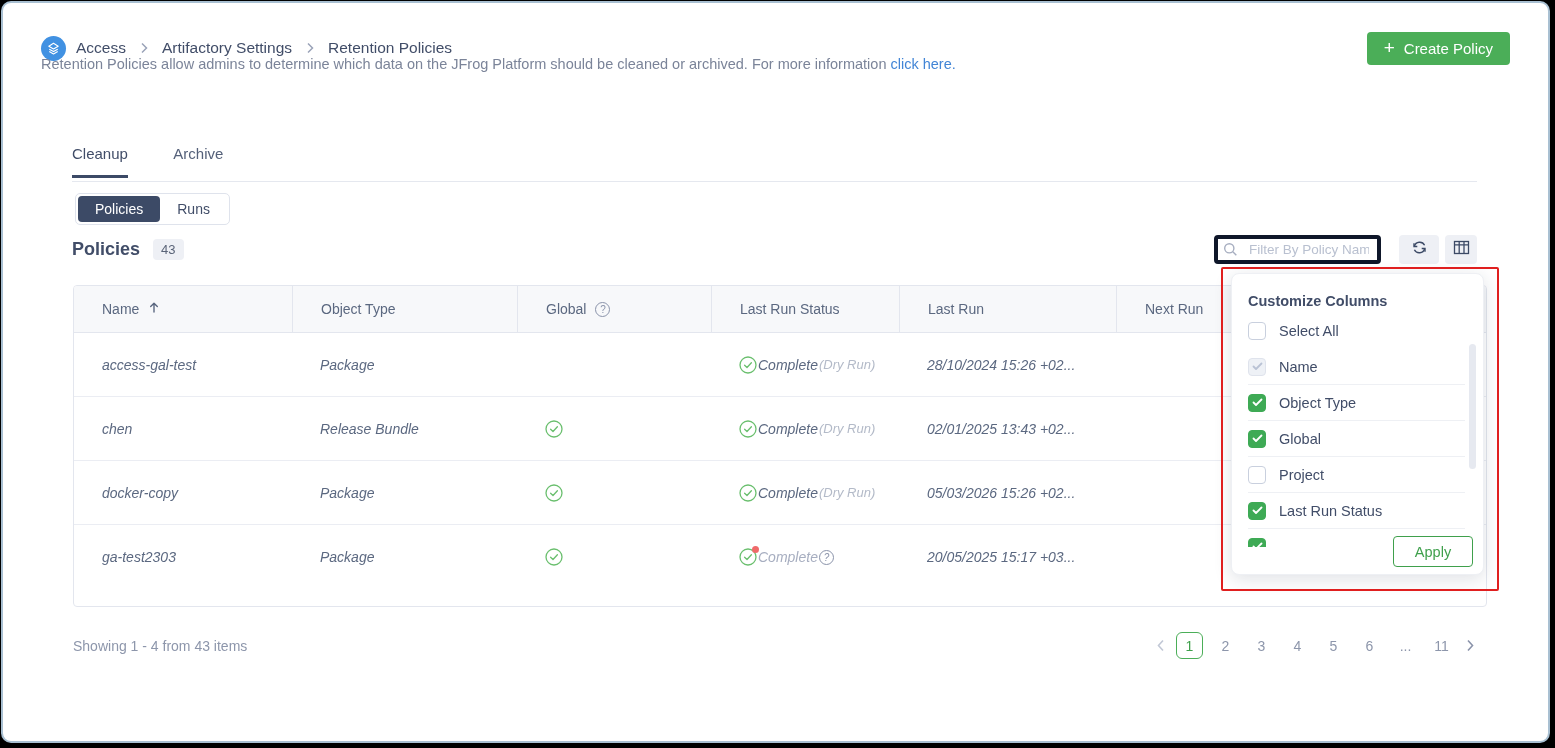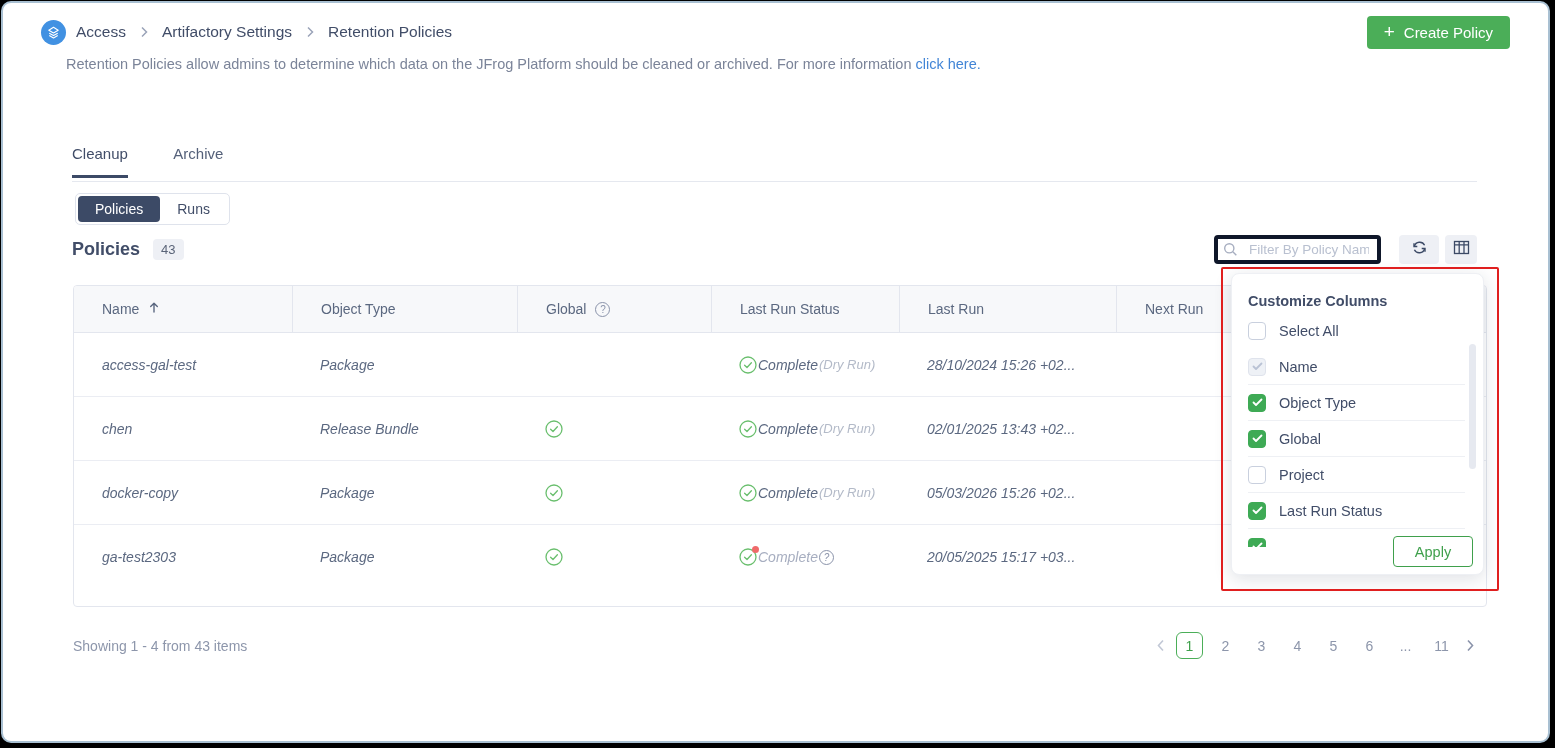--- a/index.html
+++ b/index.html
@@ -1,30 +1,30 @@
 <!DOCTYPE html>
 <html><head>
 <meta charset="utf-8">
 <style>
   * { margin:0; padding:0; box-sizing:border-box; }
   html,body { width:1555px; height:748px; background:#000; font-family:"Liberation Sans","DejaVu Sans",sans-serif; }
   .window { position:absolute; left:1px; top:1px; width:1549px; height:742px; background:#fff;
             border:2px solid #a9c0d2; border-radius:10px; overflow:hidden; }
 
   
-  .topbar { position:absolute; left:38px; right:38px; top:11px; height:36px; display:flex; align-items:center; justify-content:space-between; }
+  .topbar { position:absolute; left:38px; right:38px; top:27px; height:36px; display:flex; align-items:center; justify-content:space-between; }
   .breadcrumb { display:flex; align-items:center; gap:10px; font-size:15.5px; color:#414d68; }
   .app-icon { width:25px; height:25px; border-radius:50%; background:#4191e2; display:inline-flex; align-items:center; justify-content:center; }
   .crumb { color:#414d68; text-decoration:none; cursor:pointer; }
   .crumb-sep { color:#9aa3b8; display:inline-flex; margin:0 4px; }
   .create-btn { display:inline-flex; align-items:center; gap:9px; background:#4bae58; color:#fff; border:none; border-radius:4px;
                 height:33px; padding:0 17px; font-size:15px; font-family:inherit; cursor:pointer; }
   .create-btn .plus { font-size:19px; font-weight:400; line-height:1; margin-top:-2px; }
 
-  .description { position:absolute; left:38px; top:53px; font-size:14.5px; color:#7b8499;margin-left:25px; }
+  .description { position:absolute; left:38px; top:53px; font-size:14.5px; color:#7b8499; }
   .description a { color:#4285d6; text-decoration:none; cursor:pointer; }
 
   
   .tabs { position:absolute; left:69px; right:71px; top:142px; height:37px; border-bottom:1px solid #e5e8ef; }
   .tab { display:inline-block; margin-right:41px; font-size:15px; color:#55617a; padding-bottom:13px; cursor:pointer; }
   .tab.active { color:#414d68; border-bottom:3px solid #3c4a66; }
 
   
   .seg { position:absolute; left:72px; top:190px; display:inline-flex; border:1px solid #dfe3ec; border-radius:5px; padding:2px; background:#fff; }
   .seg-item { border-radius:4px; padding:5px 17px; font-size:14px; color:#414d68; cursor:pointer; }

